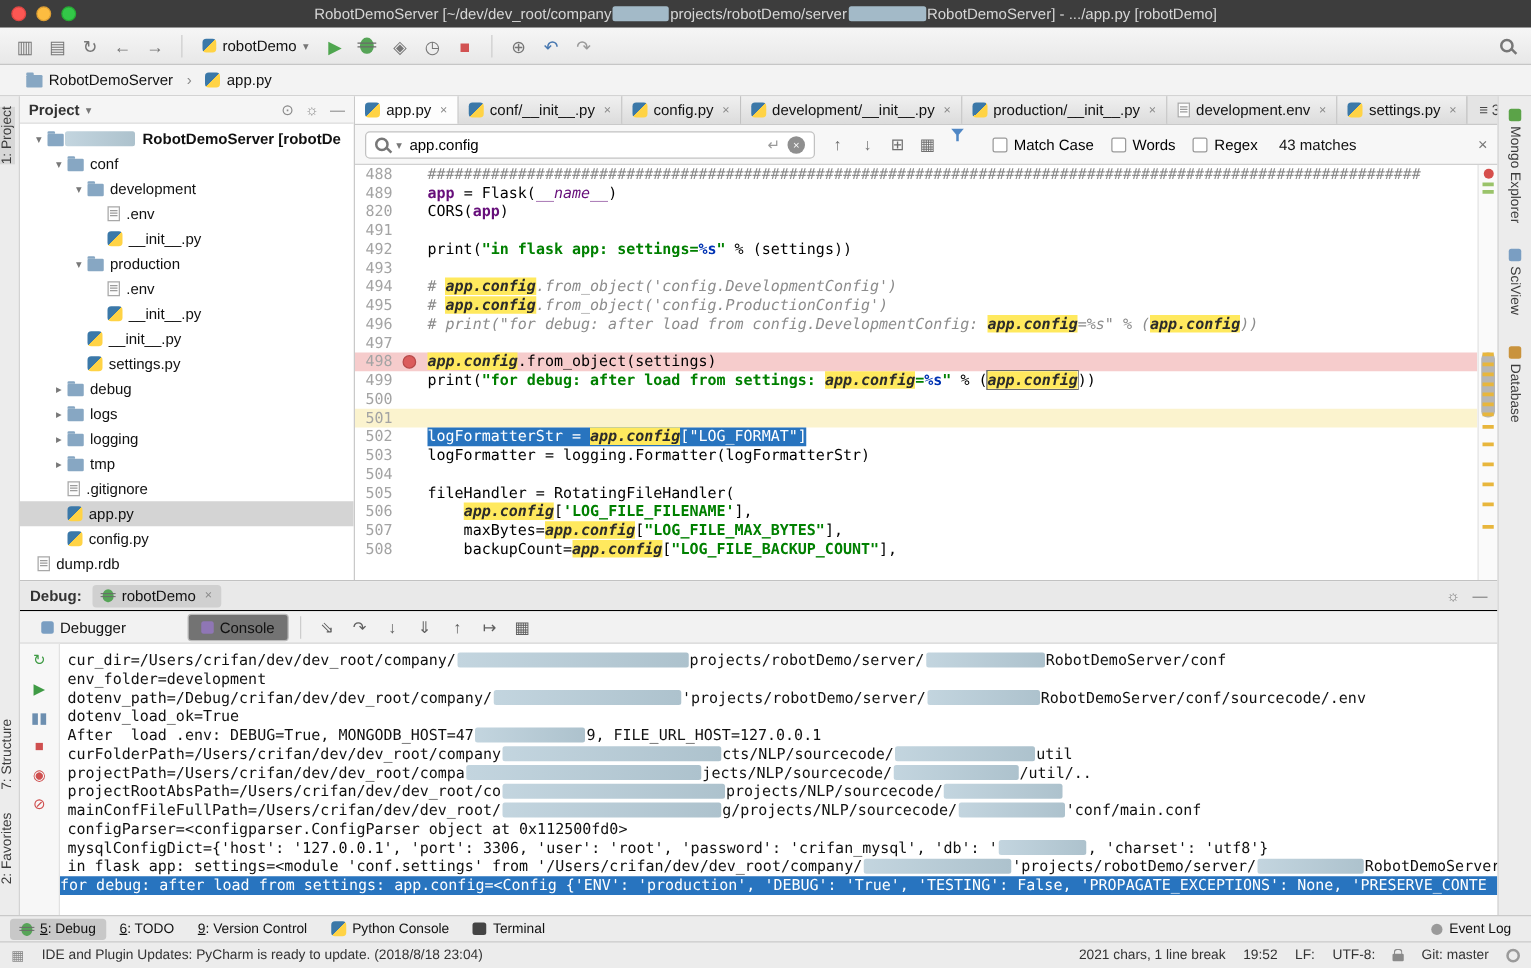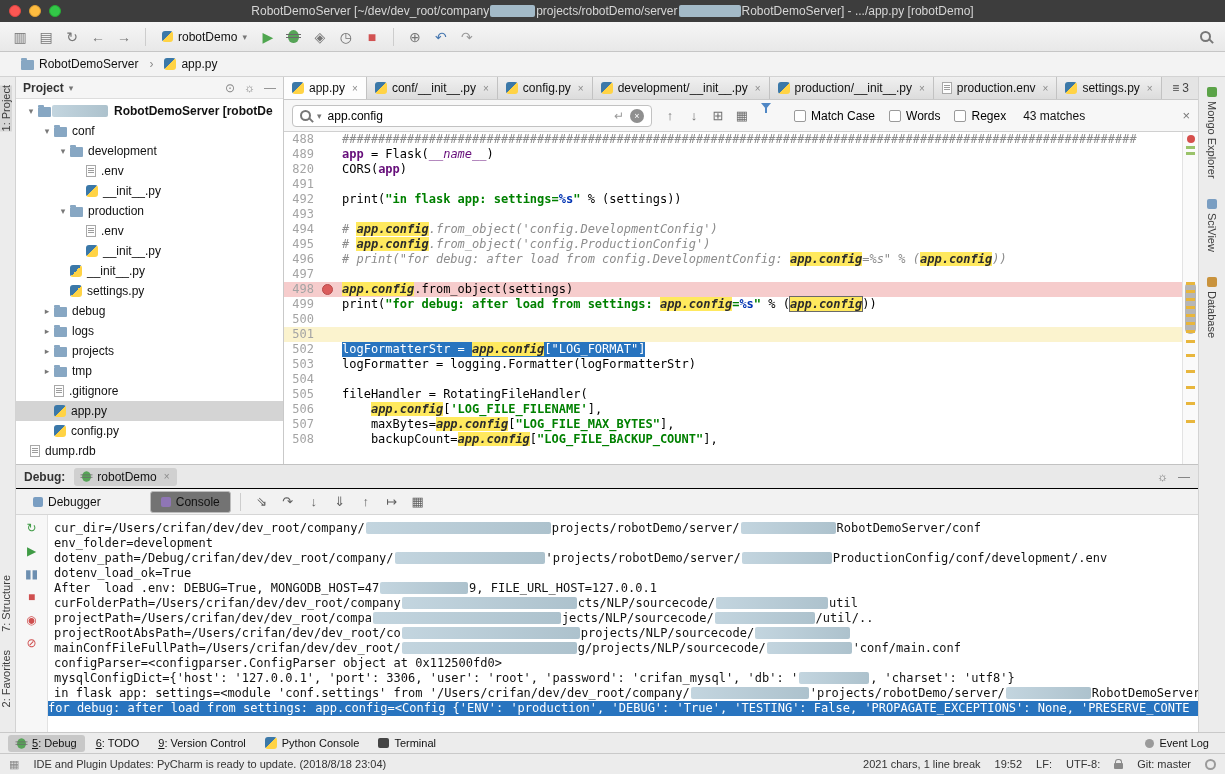--- a/index.html
+++ b/index.html
@@ -290,21 +290,21 @@
                 <span class="tlabel">debug</span>
               </div>
               <div class="tree-row" style="padding-left: 24px;">
                 <span class="tarrow">▸</span>
                 <span class="fi fi-folder"></span>
                 <span class="tlabel">logs</span>
               </div>
               <div class="tree-row" style="padding-left: 24px;">
                 <span class="tarrow">▸</span>
                 <span class="fi fi-folder"></span>
-                <span class="tlabel">projects</span>
+                <span class="tlabel">logging</span>
               </div>
               <div class="tree-row" style="padding-left: 24px;">
                 <span class="tarrow">▸</span>
                 <span class="fi fi-folder"></span>
                 <span class="tlabel">tmp</span>
               </div>
               <div class="tree-row" style="padding-left: 24px;">
                 <span class="tarrow"></span>
                 <span class="fi fi-txt"></span>
                 <span class="tlabel">.gitignore</span>
@@ -349,21 +349,21 @@
                 <span>development/__init__.py</span>
                 <span class="tab-x">×</span>
               </div>
               <div class="etab">
                 <span class="fi fi-py"></span>
                 <span>production/__init__.py</span>
                 <span class="tab-x">×</span>
               </div>
               <div class="etab">
                 <span class="fi fi-txt"></span>
-                <span>production.env</span>
+                <span>development.env</span>
                 <span class="tab-x">×</span>
               </div>
               <div class="etab">
                 <span class="fi fi-py"></span>
                 <span>settings.py</span>
                 <span class="tab-x">×</span>
               </div>
               <span class="tab-overflow">
                 <span>≡</span>
                 <span>3</span>
@@ -486,21 +486,21 @@
               <span class="dp-licon cl-green">↻</span>
               <span class="dp-licon cl-green">▶</span>
               <span class="dp-licon cl-blue">▮▮</span>
               <span class="dp-licon cl-red">■</span>
               <span class="dp-licon cl-red">◉</span>
               <span class="dp-licon cl-red">⊘</span>
             </div>
           <div class="console" id="console">
               <div class="con-line"><span>cur_dir=/Users/crifan/dev/dev_root/company/</span><span class="redact" style="width: 185px;"></span><span>projects/robotDemo/server/</span><span class="redact" style="width: 95px;"></span><span>RobotDemoServer/conf</span></div>
               <div class="con-line"><span>env_folder=development</span></div>
-              <div class="con-line"><span>dotenv_path=/Debug/crifan/dev/dev_root/company/</span><span class="redact" style="width: 150px;"></span><span>'projects/robotDemo/server/</span><span class="redact" style="width: 90px;"></span><span>ProductionConfig/conf/development/.env</span></div>
+              <div class="con-line"><span>dotenv_path=/Debug/crifan/dev/dev_root/company/</span><span class="redact" style="width: 150px;"></span><span>'projects/robotDemo/server/</span><span class="redact" style="width: 90px;"></span><span>RobotDemoServer/conf/sourcecode/.env</span></div>
               <div class="con-line"><span>dotenv_load_ok=True</span></div>
               <div class="con-line"><span>After  load .env: DEBUG=True, MONGODB_HOST=47</span><span class="redact" style="width: 88px;"></span><span>9, FILE_URL_HOST=127.0.0.1</span></div>
               <div class="con-line"><span>curFolderPath=/Users/crifan/dev/dev_root/company</span><span class="redact" style="width: 175px;"></span><span>cts/NLP/sourcecode/</span><span class="redact" style="width: 112px;"></span><span>util</span></div>
               <div class="con-line"><span>projectPath=/Users/crifan/dev/dev_root/compa</span><span class="redact" style="width: 188px;"></span><span>jects/NLP/sourcecode/</span><span class="redact" style="width: 100px;"></span><span>/util/..</span></div>
               <div class="con-line"><span>projectRootAbsPath=/Users/crifan/dev/dev_root/co</span><span class="redact" style="width: 178px;"></span><span>projects/NLP/sourcecode/</span><span class="redact" style="width: 95px;"></span></div>
               <div class="con-line"><span>mainConfFileFullPath=/Users/crifan/dev/dev_root/</span><span class="redact" style="width: 175px;"></span><span>g/projects/NLP/sourcecode/</span><span class="redact" style="width: 85px;"></span><span>'conf/main.conf</span></div>
               <div class="con-line"><span>configParser=&lt;configparser.ConfigParser object at 0x112500fd0&gt;</span></div>
               <div class="con-line"><span>mysqlConfigDict={'host': '127.0.0.1', 'port': 3306, 'user': 'root', 'password': 'crifan_mysql', 'db': '</span><span class="redact" style="width: 70px;"></span><span>, 'charset': 'utf8'}</span></div>
               <div class="con-line"><span>in flask app: settings=&lt;module 'conf.settings' from '/Users/crifan/dev/dev_root/company/</span><span class="redact" style="width: 118px;"></span><span>'projects/robotDemo/server/</span><span class="redact" style="width: 85px;"></span><span>RobotDemoServer/conf/sett</span></div>
               <div class="con-line sel"><span>for debug: after load from settings: app.config=&lt;Config {'ENV': 'production', 'DEBUG': 'True', 'TESTING': False, 'PROPAGATE_EXCEPTIONS': None, 'PRESERVE_CONTE</span></div>

